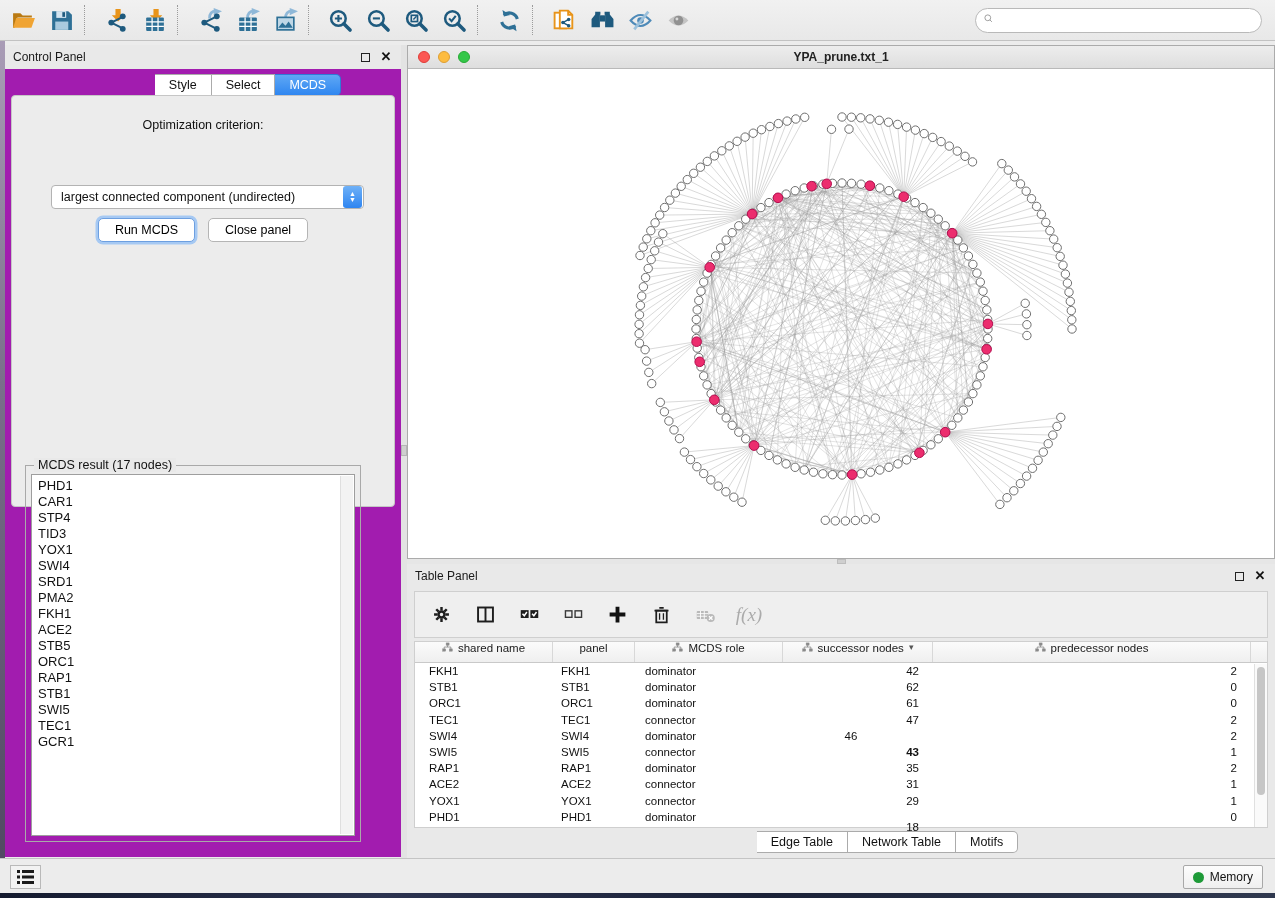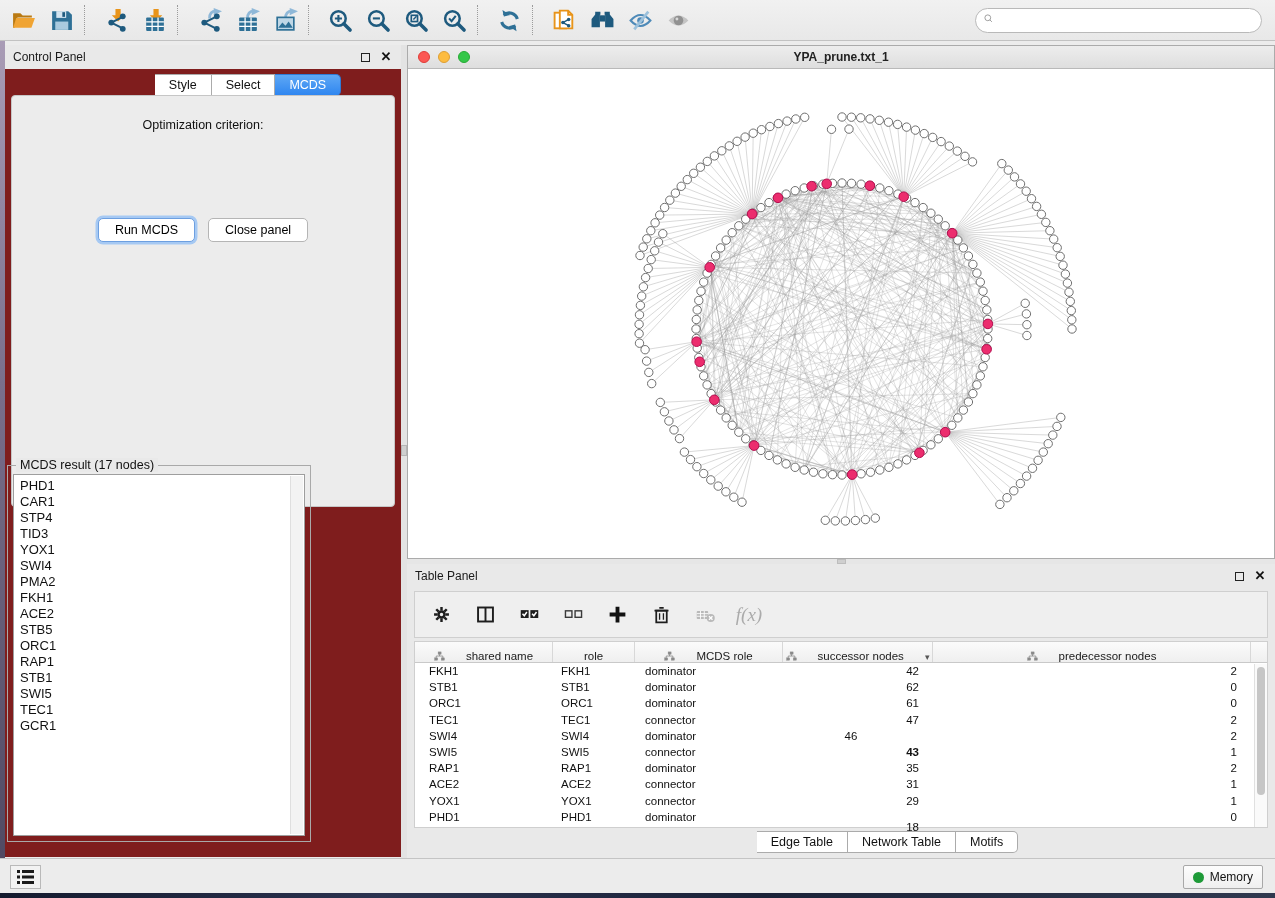--- a/index.html
+++ b/index.html
@@ -27,42 +27,42 @@
   
   .panel-header { height:24px; display:flex; align-items:center; padding:0 8px;
     background:#E9E9E9; }
   .panel-title { font-size:12px; color:#1A1A1A; }
   .panel-header .spacer { flex:1; }
   .ph-btn { width:14px; height:14px; margin-left:7px; display:flex; align-items:center; justify-content:center; cursor:pointer; }
   .float-glyph { width:9px; height:9px; border:1.6px solid #222; display:block; }
   .close-glyph { font-size:13px; font-weight:bold; color:#111; line-height:10px; }
 
   
-  #control-panel { position:absolute; left:5px; top:45px; width:396px; height:812px; background:#7f1d1d; }
+  #control-panel { position:absolute; left:5px; top:45px; width:396px; height:812px; background:#a21caf; }
   #cp-tabs { position:absolute; left:74px; top:29px; height:22px; display:flex; }
   .mac-tab { height:22px; padding:0 14px; display:flex; align-items:center; font-size:12.5px;
     background:#FFFFFF; border:1px solid #ABABAB; border-left:none; cursor:pointer; }
   .mac-tab:first-child { border-left:1px solid #ABABAB; border-radius:5px 0 0 5px;margin-top:27px; }
   .mac-tab:last-child { border-radius:0 5px 5px 0; }
   .mac-tab.active { background:linear-gradient(#5FA8F5,#2F86F0); color:#fff; border-color:#2F7BD6; }
   #cp-content { position:absolute; left:6px; top:50px; width:384px; height:412px;
     background:#ECECEC; border:1px solid #C6C6C6; border-radius:4px; }
   #opt-label { text-align:center; margin-top:22px; font-size:12.5px; }
   #criterion-select { position:absolute; left:39px; top:89px; width:313px; height:24px;
     background:#fff; border:1px solid #B3B3B3; border-radius:4px; display:flex; align-items:center; cursor:pointer; }
   #criterion-select .val { flex:1; padding-left:9px; font-size:12.5px; white-space:nowrap; }
   #criterion-select .stepper { width:19px; height:22px; margin-right:1px; border-radius:3px;
     background:linear-gradient(#6FB1F7,#2E85F1); display:flex; flex-direction:column; align-items:center; justify-content:center; }
   #criterion-select .stepper span { color:#fff; font-size:7px; line-height:6px; }
   .btn-row { position:absolute; left:0; top:122px; width:100%; display:flex; justify-content:center; gap:13px; }
   .aqua-btn { height:24px; padding:0 16px; font:12.5px "Liberation Sans",sans-serif; background:#fff;
     border:1px solid #B5B5B5; border-radius:5px; cursor:pointer; }
   .aqua-btn.focused { box-shadow:0 0 0 2.5px #A6C9F3; border-color:#6D9FE0; }
 
-  #mcds-group { position:absolute; left:2px; top:420px; width:304px; height:377px;
+  #mcds-group { position:absolute; left:20px; top:420px; width:336px; height:377px;
     border:1px solid #A9A9A9; }
   #mcds-legend { position:absolute; left:8px; top:-8px; background:#E9E9E9; padding:0 4px; font-size:12.5px; }
   #mcds-list { position:absolute; left:5px; top:8px; right:5px; bottom:5px; background:#fff;
     border:1px solid #9E9E9E; overflow:hidden; padding:3px 0 0 6px; font-size:13px; line-height:16px; }
   #mcds-scroll { position:absolute; top:1px; right:1px; bottom:1px; width:13px; background:#F3F3F3; border-left:1px solid #DFDFDF; }
 
   
   #v-divider { position:absolute; left:401px; top:45px; width:6px; height:813px; background:#E3E3E3; }
   #v-divider .grip { position:absolute; left:0; top:400px; width:6px; height:11px; background:#CFCFCF; border:1px solid #B5B5B5; }
   #h-divider { position:absolute; left:407px; top:559px; width:868px; height:5px; background:#E6E6E6; }
@@ -84,21 +84,21 @@
   #table-panel { position:absolute; left:407px; top:564px; width:868px; height:294px; background:#E9E9E9; }
   #tp-toolbar { position:absolute; left:7px; top:27px; width:854px; height:47px;
     background:#EFEFEF; border:1px solid #CFCFCF; display:flex; align-items:center; padding-left:14px; gap:20px; }
   .tp-icon { width:24px; height:24px; display:flex; align-items:center; justify-content:center; cursor:pointer; }
   .tp-icon svg { width:21px; height:21px; }
   .tp-icon.disabled { cursor:default; }
   #fx-label { font-family:"Liberation Serif",serif; font-style:italic; font-size:19px; color:#ABABAB; }
 
   #node-table { position:absolute; left:7px; top:77px; width:854px; height:187px; background:#fff; border:1px solid #CFCFCF; }
   #table-head { display:flex; height:21px; background:linear-gradient(#FBFBFB,#EFEFEF); border-bottom:1px solid #C9C9C9; }
-  .th { display:flex; align-items:flex-end; justify-content:center; gap:21px; font-size:11.5px; color:#1A1A1A;
+  .th { display:flex; align-items:flex-start; justify-content:center; gap:5px; font-size:11.5px; color:#1A1A1A;
     border-right:1px solid #D8D8D8; height:100%; cursor:pointer; }
   .th svg { width:11px; height:11px; }
   .sort-chevron { font-size:9px; color:#555; }
   .tr { display:flex; height:16.2px; align-items:center; cursor:default; }
   .td { font-size:11.5px; white-space:nowrap; overflow:hidden; }
   #table-scroll { position:absolute; top:22px; right:0; width:13px; bottom:0; background:#FAFAFA; border-left:1px solid #E0E0E0; }
   #table-thumb { position:absolute; left:2px; top:3px; width:8px; height:128px; background:#C6C6C6; border-radius:5px; }
 
   #tp-tabs { position:absolute; left:0; top:267px; width:100%; display:flex; justify-content:center; }
   #tp-tabs .mac-tab { font-size:12.5px; }
@@ -324,35 +324,43 @@
       </span>
   </div>
   <div id="cp-tabs">
       <div class="mac-tab">Network</div>
       <div class="mac-tab">Style</div>
       <div class="mac-tab">Select</div>
       <div class="mac-tab active">MCDS</div>
     </div>
   <div id="cp-content">
     <div id="opt-label">Optimization criterion:</div>
+    <div id="criterion-select">
+      <span class="val">largest connected component (undirected)</span>
+      <span class="stepper">
+          <span>▲</span>
+          <span>▼</span>
+        </span>
+    </div>
     <div class="btn-row">
       <button class="aqua-btn focused">Run MCDS</button>
       <button class="aqua-btn">Close panel</button>
     </div>
   </div>
   <div id="mcds-group">
     <span id="mcds-legend">MCDS result (17 nodes)</span>
     <div id="mcds-list">
       <div id="mcds-scroll"></div>
     <div>PHD1</div>
         <div>CAR1</div>
         <div>STP4</div>
         <div>TID3</div>
         <div>YOX1</div>
         <div>SWI4</div>
+        <div>SRD1</div>
         <div>PMA2</div>
         <div>FKH1</div>
         <div>ACE2</div>
         <div>STB5</div>
         <div>ORC1</div>
         <div>RAP1</div>
         <div>STB1</div>
         <div>SWI5</div>
         <div>TEC1</div>
         <div>GCR1</div>
@@ -1184,21 +1192,21 @@
                 <rect x="9" y="2" width="6.5" height="5"></rect>
                 <rect x="1.5" y="15" width="6.5" height="5"></rect>
                 <rect x="16" y="15" width="6.5" height="5"></rect>
                 <path d="M12 7v4M4.8 15v-4h14.5v4" fill="none" stroke-width="1.8"></path>
               </g>
             </svg>
           </span>
           <span>shared name</span>
         </div>
         <div class="th" style="width: 82px;">
-          <span>role</span>
+          <span>panel</span>
         </div>
         <div class="th" style="width: 148px;">
           <span style="display:flex">
             <svg viewBox="0 0 24 24">
               <g fill="#8A8A8A" stroke="#8A8A8A">
                 <rect x="9" y="2" width="6.5" height="5"></rect>
                 <rect x="1.5" y="15" width="6.5" height="5"></rect>
                 <rect x="16" y="15" width="6.5" height="5"></rect>
                 <path d="M12 7v4M4.8 15v-4h14.5v4" fill="none" stroke-width="1.8"></path>
               </g>

